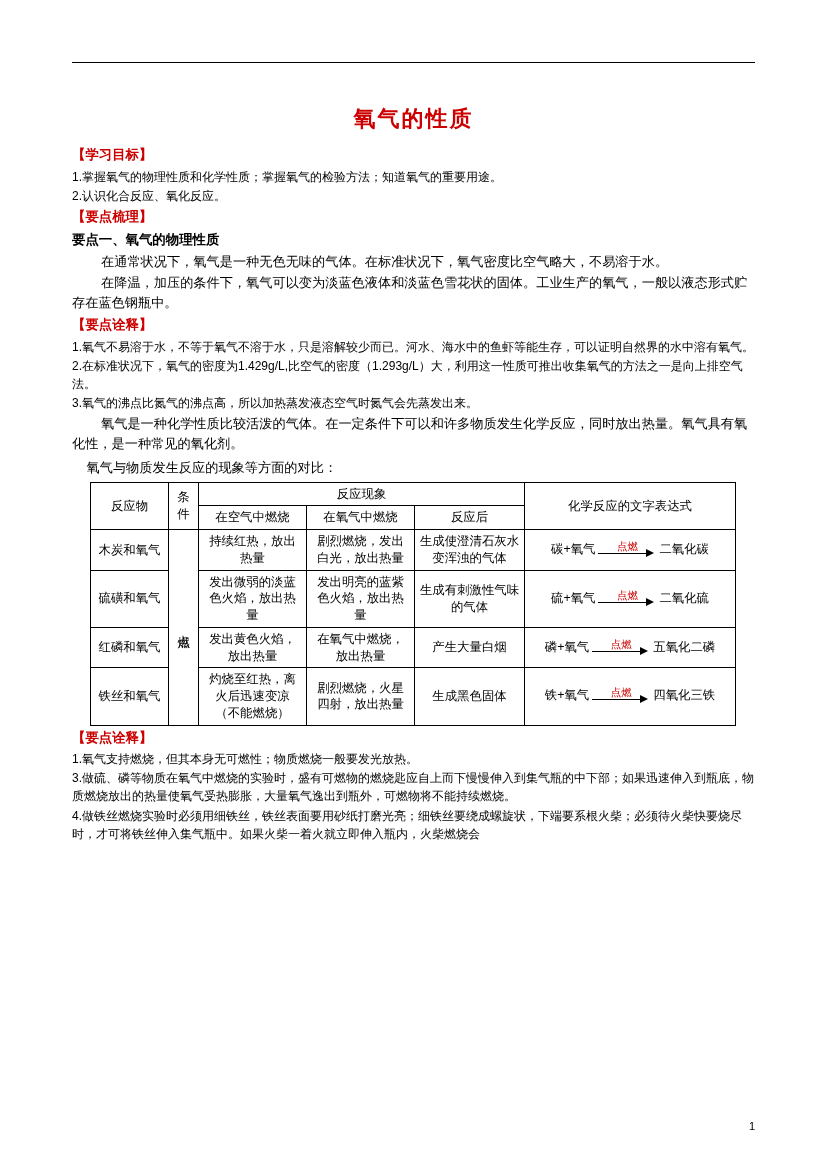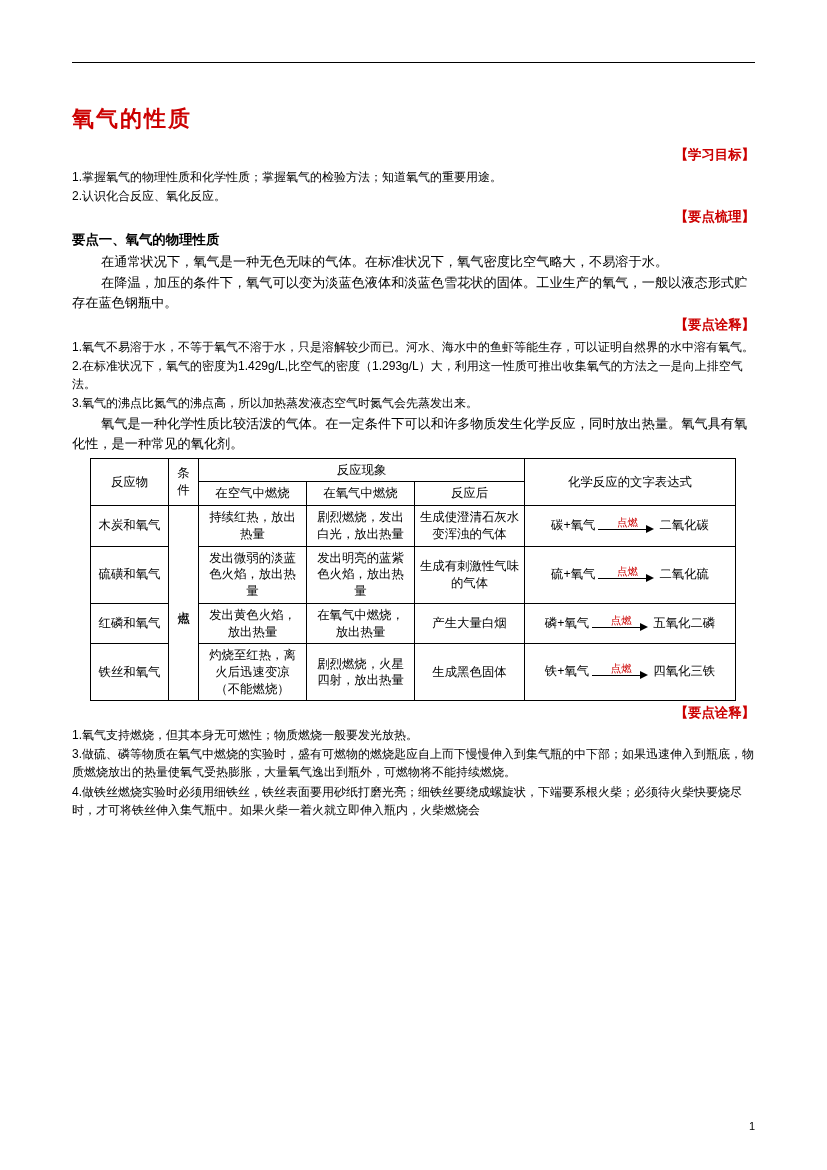--- a/index.html
+++ b/index.html
@@ -30,30 +30,29 @@
   }
   .content {
     padding-top: 80px;
     font-size: 13.2px;
     line-height: 1.52;
   }
   h1.doc-title {
     color: #cc0000;
     font-size: 22px;
     font-weight: bold;
-    text-align: left;
+    text-align: center;
     margin: 22px 0 10px 0;
     letter-spacing: 2px;
   }
   .head-red {
     color: #cc0000;
     font-weight: bold;
     margin: 2px 0;
     font-size: 13.4px;
-    text-align: right;
   }
   .sub-head {
     font-weight: bold;
     margin: 2px 0;
     font-size: 13.4px;
   }
   p.line {
     margin: 1px 0;
     font-size: 12px;
   }
@@ -161,20 +160,21 @@
     <p class="indent2">在通常状况下，氧气是一种无色无味的气体。在标准状况下，氧气密度比空气略大，不易溶于水。</p>
     <p class="indent2">在降温，加压的条件下，氧气可以变为淡蓝色液体和淡蓝色雪花状的固体。工业生产的氧气，一般以液态形式贮存在蓝色钢瓶中。</p>
 
     <div class="head-red">【要点诠释】</div>
     <p class="line">1.氧气不易溶于水，不等于氧气不溶于水，只是溶解较少而已。河水、海水中的鱼虾等能生存，可以证明自然界的水中溶有氧气。</p>
     <p class="line">2.在标准状况下，氧气的密度为1.429g/L,比空气的密度（1.293g/L）大，利用这一性质可推出收集氧气的方法之一是向上排空气法。</p>
     <p class="line">3.氧气的沸点比氮气的沸点高，所以加热蒸发液态空气时氮气会先蒸发出来。</p>
 
     <p class="indent2">氧气是一种化学性质比较活泼的气体。在一定条件下可以和许多物质发生化学反应，同时放出热量。氧气具有氧化性，是一种常见的氧化剂。</p>
 
+    <p class="tbl-caption">氧气与物质发生反应的现象等方面的对比：</p>
 
     <table class="rxn">
       <colgroup>
         <col style="width:78px">
         <col style="width:30px">
         <col style="width:108px">
         <col style="width:108px">
         <col style="width:110px">
         <col style="width:211px">
       </colgroup>

